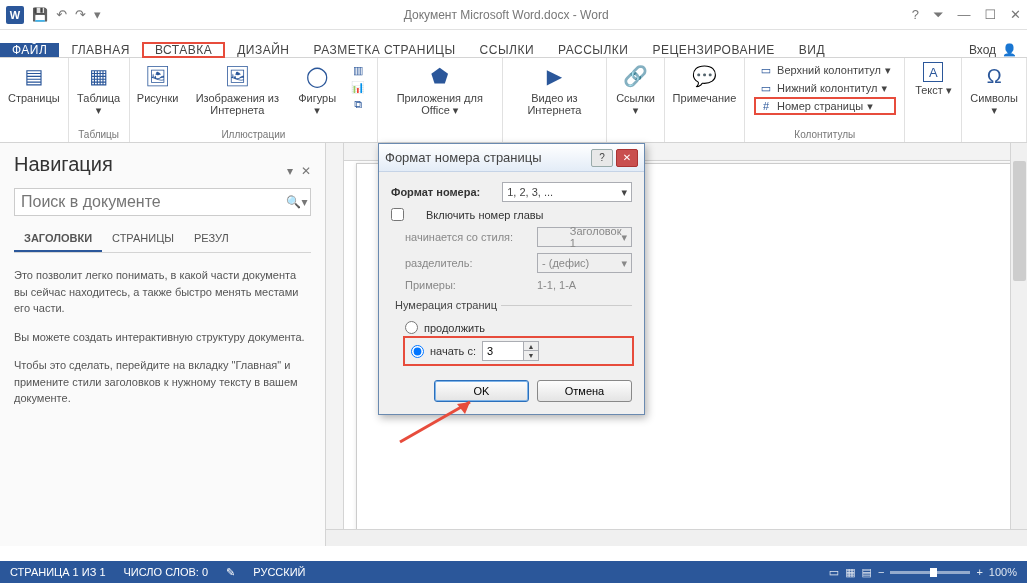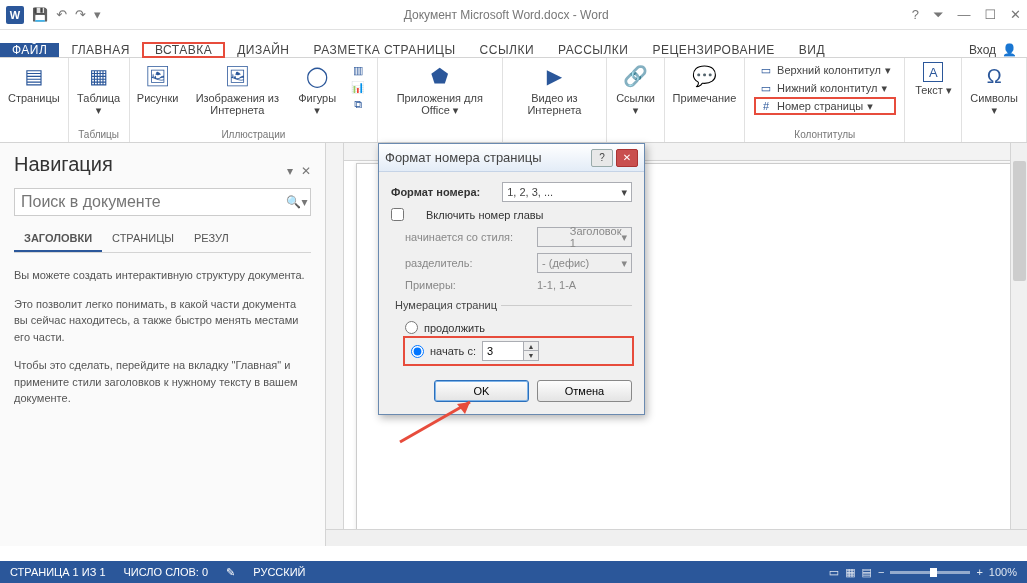--- a/index.html
+++ b/index.html
@@ -265,22 +265,22 @@
     <div class="search">
       <input placeholder="Поиск в документе" style="">
       <div class="btn"><span>🔍</span> ▾</div>
     </div>
     <div class="nav-tabs">
       <div class="ntab active">ЗАГОЛОВКИ</div>
       <div class="ntab">СТРАНИЦЫ</div>
       <div class="ntab">РЕЗУЛ</div>
     </div>
     <div class="info">
+      <p>Это позволит легко понимать, в какой части документа вы сейчас находитесь, а также быстро менять местами его части.</p>
       <p>Вы можете создать интерактивную структуру документа.</p>
-      <p>Это позволит легко понимать, в какой части документа вы сейчас находитесь, а также быстро менять местами его части.</p>
       <p>Чтобы это сделать, перейдите на вкладку "Главная" и примените стили заголовков к нужному тексту в вашем документе.</p>
     </div>
   </div>
 
   <div class="docarea">
     <div class="ruler" style="position:absolute;top:0;left:18px;right:17px;"></div>
     <div class="vruler"></div>
     <div class="page">
       <div class="cursor"></div>
     </div>

